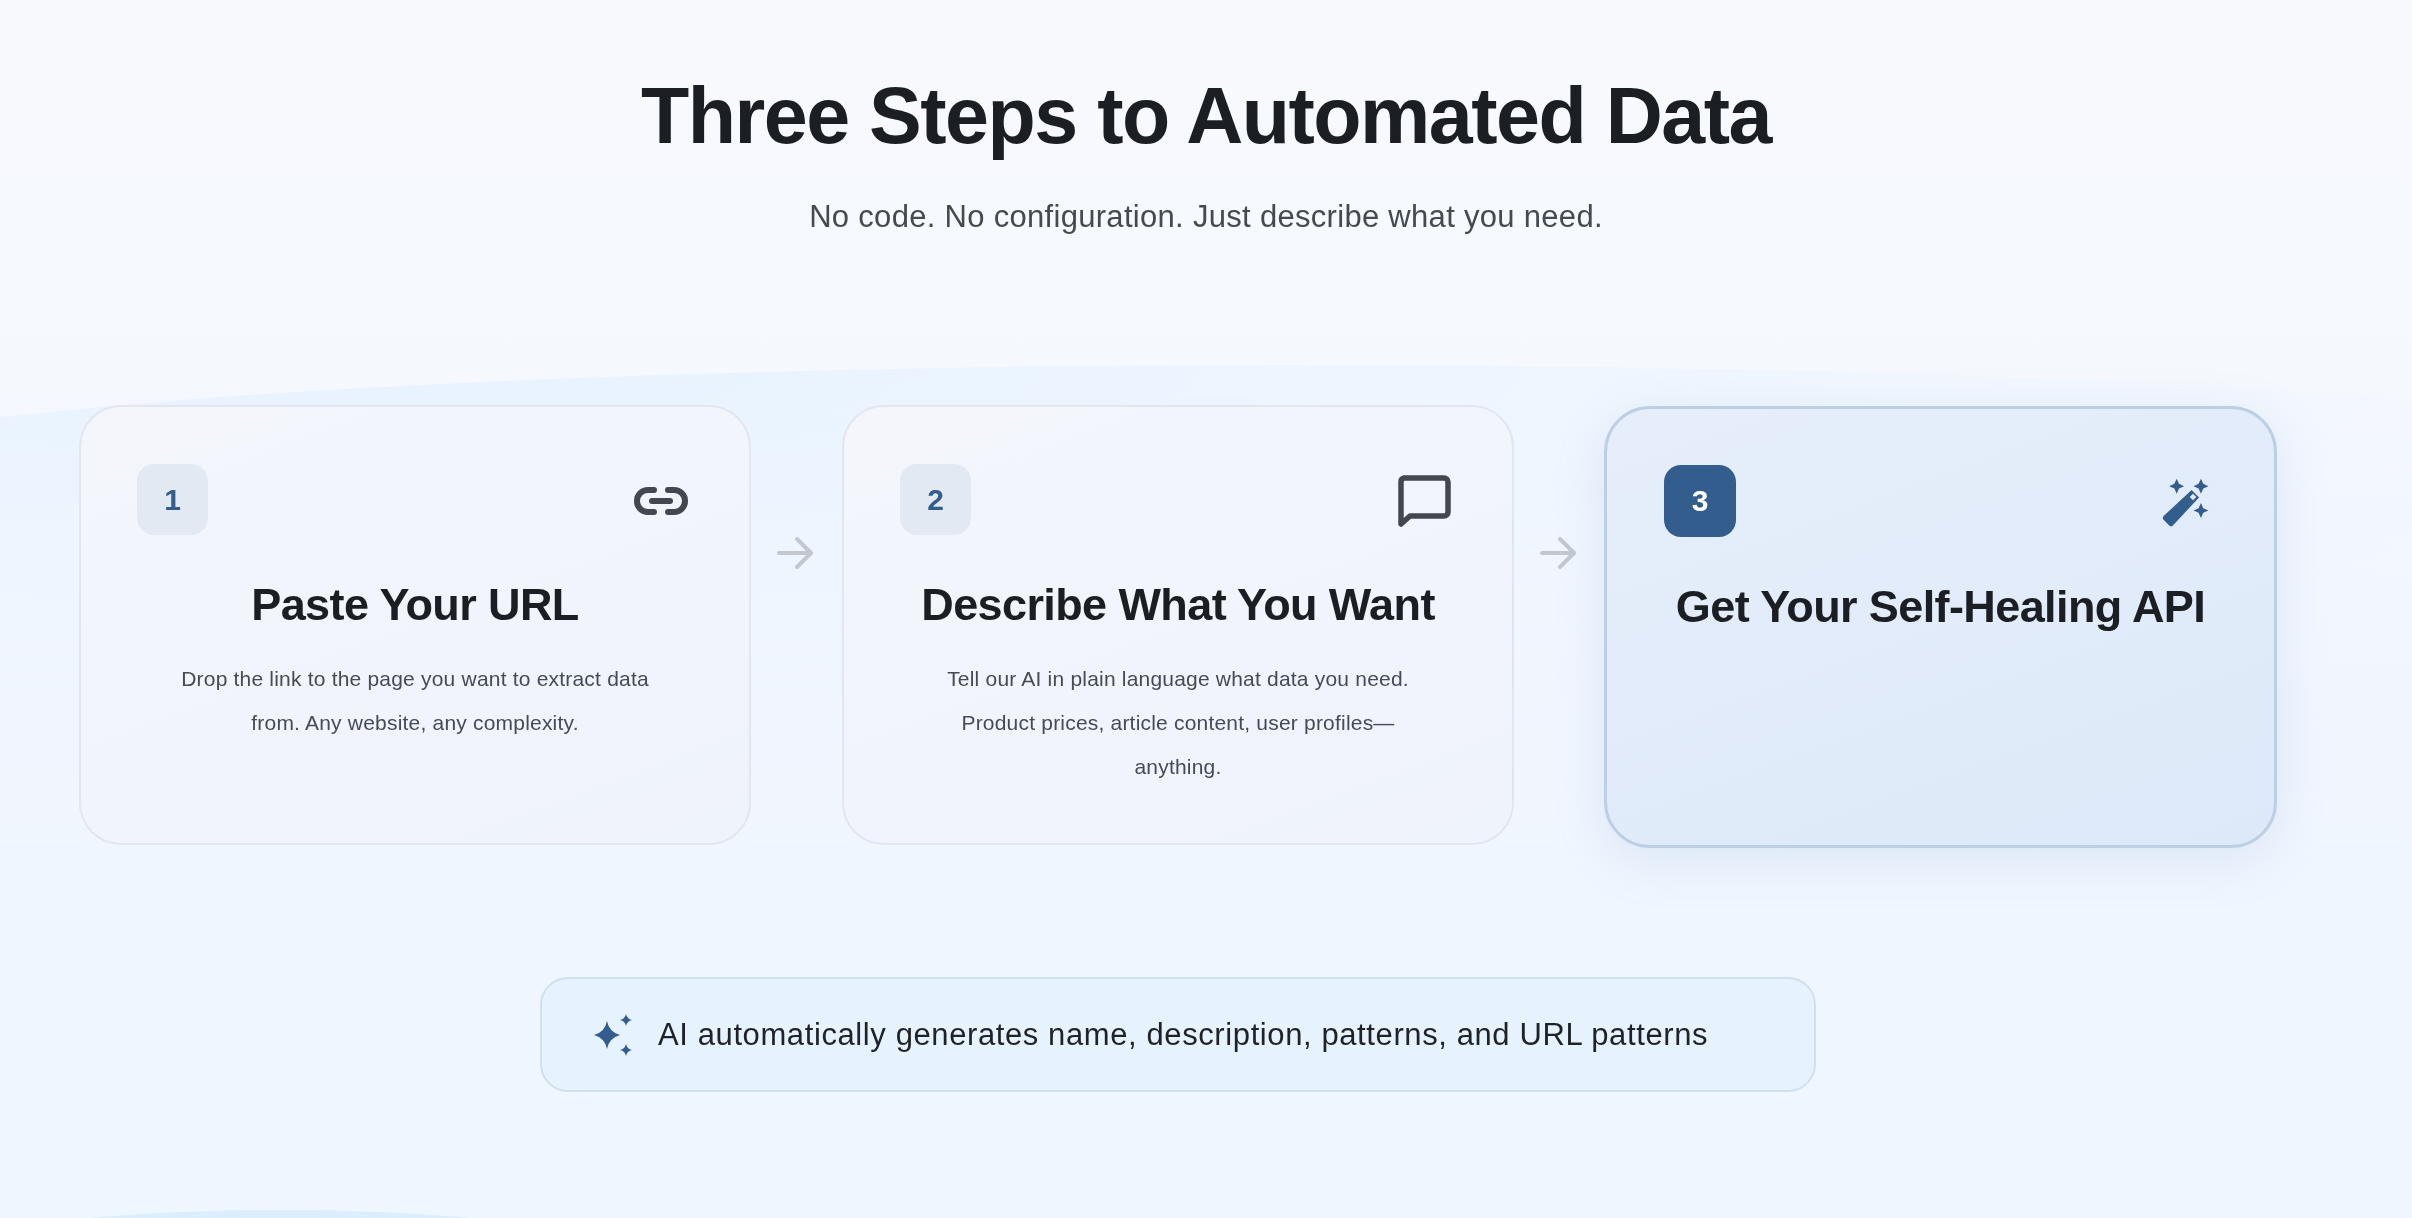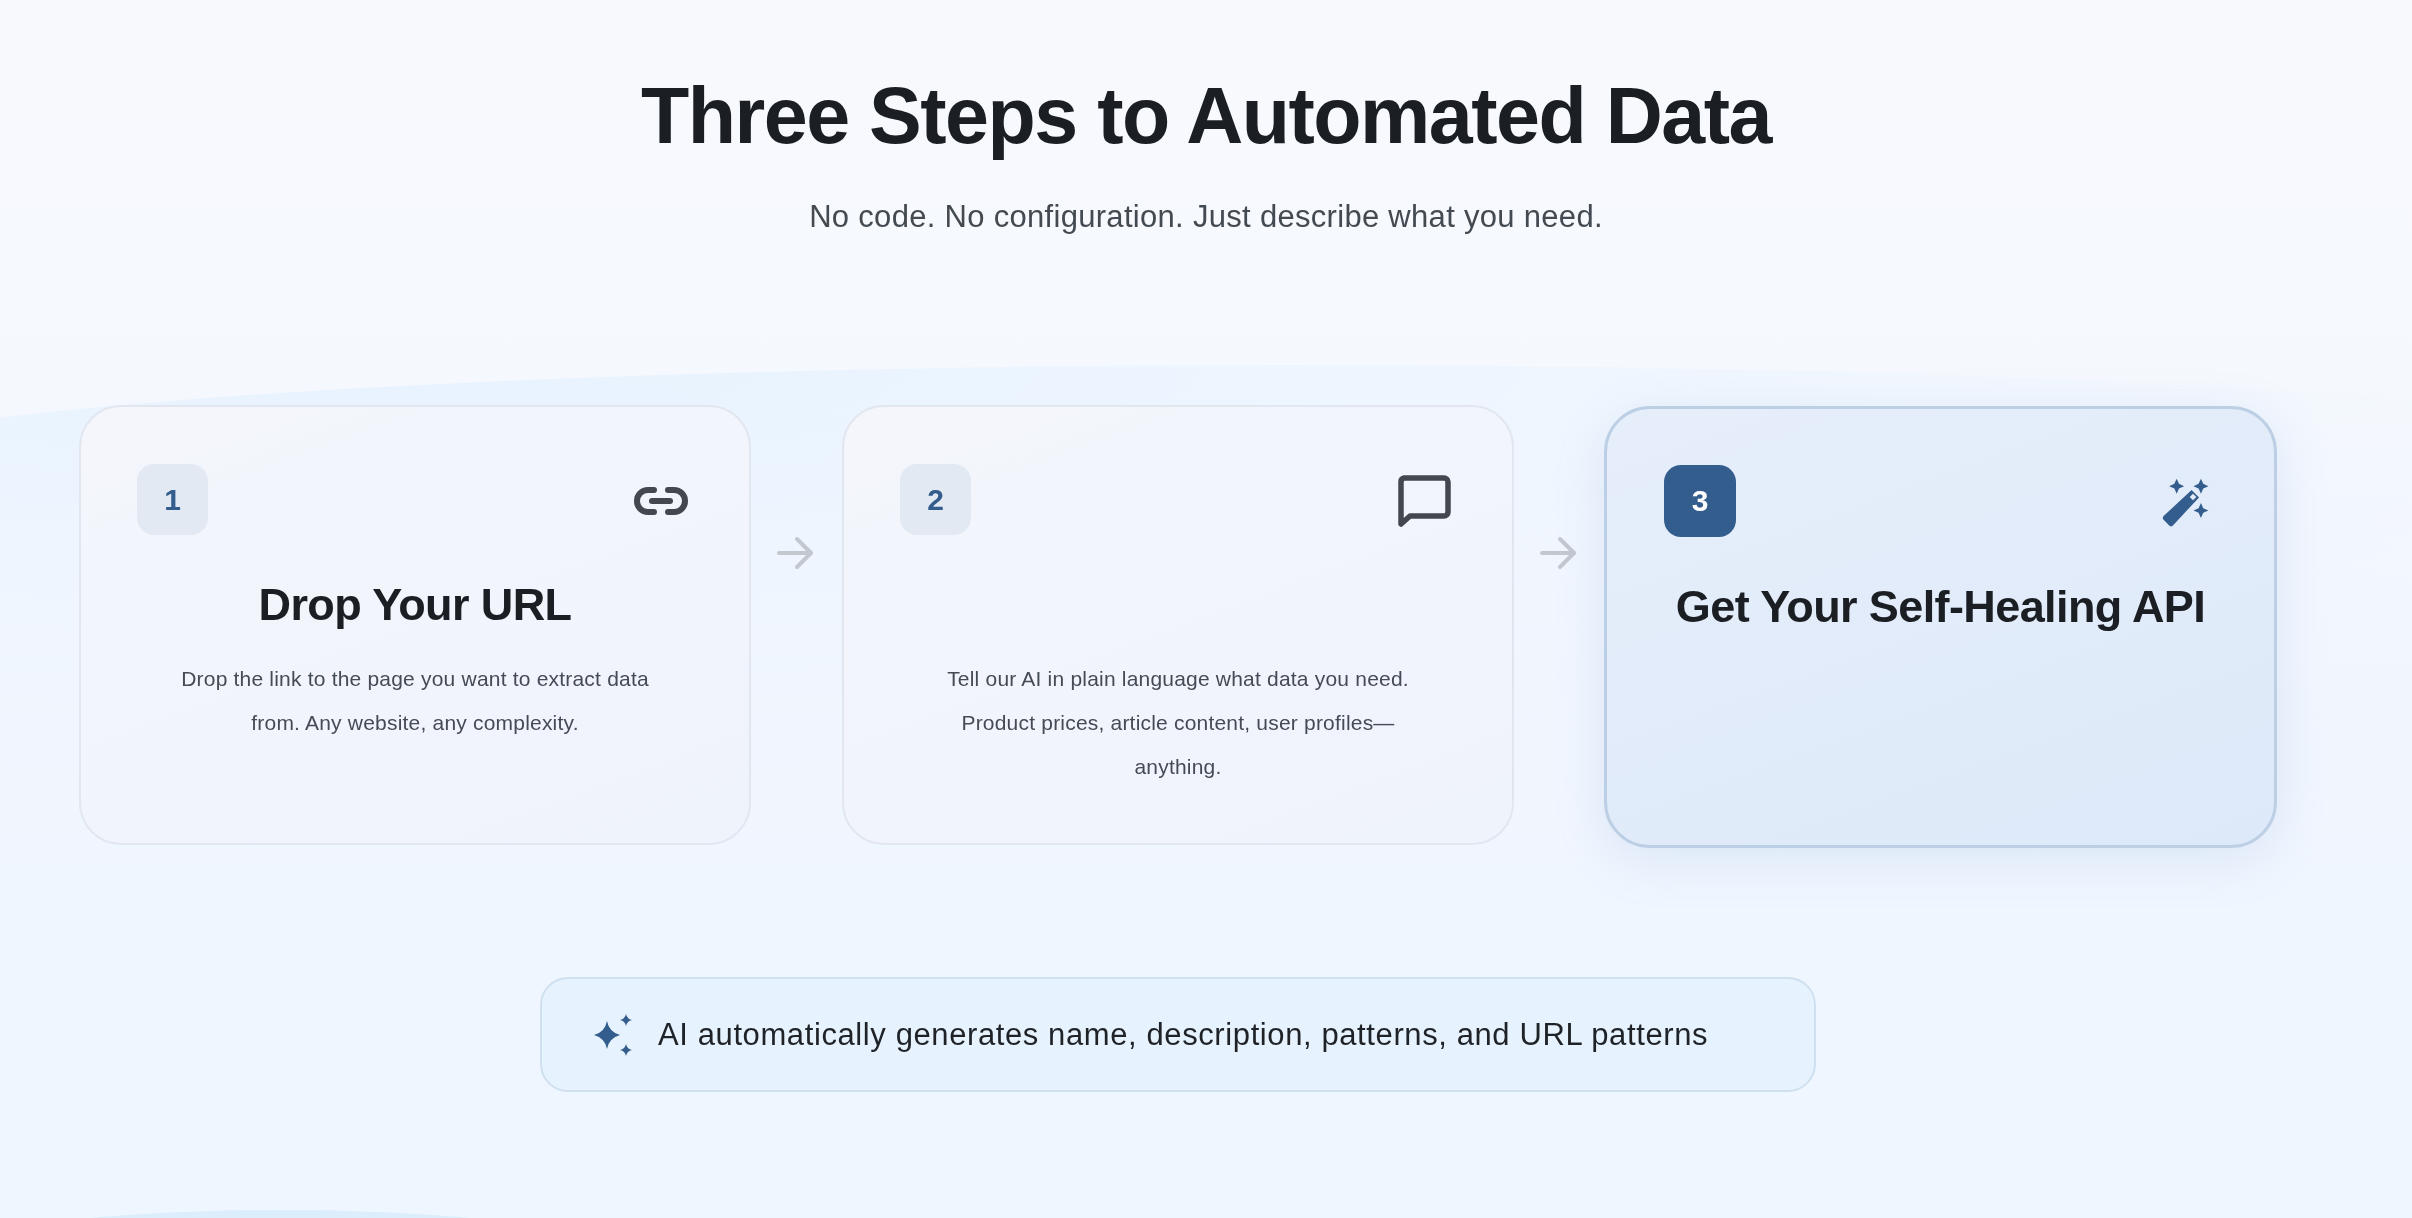--- a/index.html
+++ b/index.html
@@ -107,38 +107,39 @@
 
   <div class="card c1">
     <div class="badge">1</div>
     <div class="card-icon">
       <svg width="54" height="30" viewBox="0 0 54 30">
         <path d="M20 4 H14 A11 11 0 0 0 14 26 H20" fill="none" stroke="#43474e" stroke-width="6" stroke-linecap="round"></path>
         <path d="M34 4 H40 A11 11 0 0 1 40 26 H34" fill="none" stroke="#43474e" stroke-width="6" stroke-linecap="round"></path>
         <line x1="18" y1="15" x2="36" y2="15" stroke="#43474e" stroke-width="6" stroke-linecap="round"></line>
       </svg>
     </div>
-    <h3 class="card-title">Drop Your URL</h3>
+    <h3 class="card-title">Paste Your URL</h3>
     <p class="card-body">Drop the link to the page you want to extract data from. Any website, any complexity.</p>
   </div>
 
   <div class="arrow a1">
     <svg width="40" height="40" viewBox="0 0 40 40">
       <line x1="3" y1="20" x2="35" y2="20" stroke="#c3c8cf" stroke-width="4" stroke-linecap="round"></line>
       <polyline points="21,6 35,20 21,34" fill="none" stroke="#c3c8cf" stroke-width="4" stroke-linecap="round" stroke-linejoin="round"></polyline>
     </svg>
   </div>
 
   <div class="card c2">
     <div class="badge">2</div>
     <div class="card-icon">
       <svg width="56" height="54" viewBox="0 0 56 54">
         <path d="M8 4 H48 A4 4 0 0 1 52 8 V38 A4 4 0 0 1 48 42 H14 L5 50 V8 A4 4 0 0 1 8 4 Z" fill="none" stroke="#43474e" stroke-width="5.5" stroke-linejoin="round"></path>
       </svg>
     </div>
+    <h3 class="card-title">Describe What You Want</h3>
     <p class="card-body">Tell our AI in plain language what data you need. Product prices, article content, user profiles—anything.</p>
   </div>
 
   <div class="arrow a2">
     <svg width="40" height="40" viewBox="0 0 40 40">
       <line x1="3" y1="20" x2="35" y2="20" stroke="#c3c8cf" stroke-width="4" stroke-linecap="round"></line>
       <polyline points="21,6 35,20 21,34" fill="none" stroke="#c3c8cf" stroke-width="4" stroke-linecap="round" stroke-linejoin="round"></polyline>
     </svg>
   </div>
 

